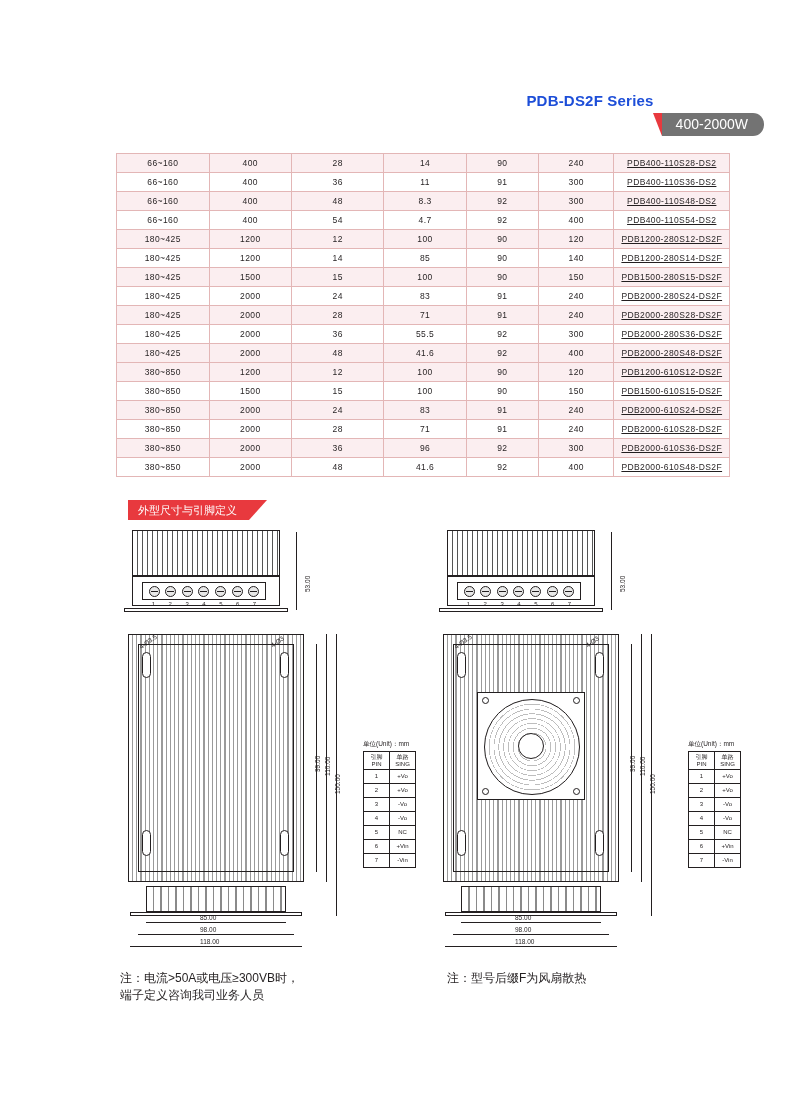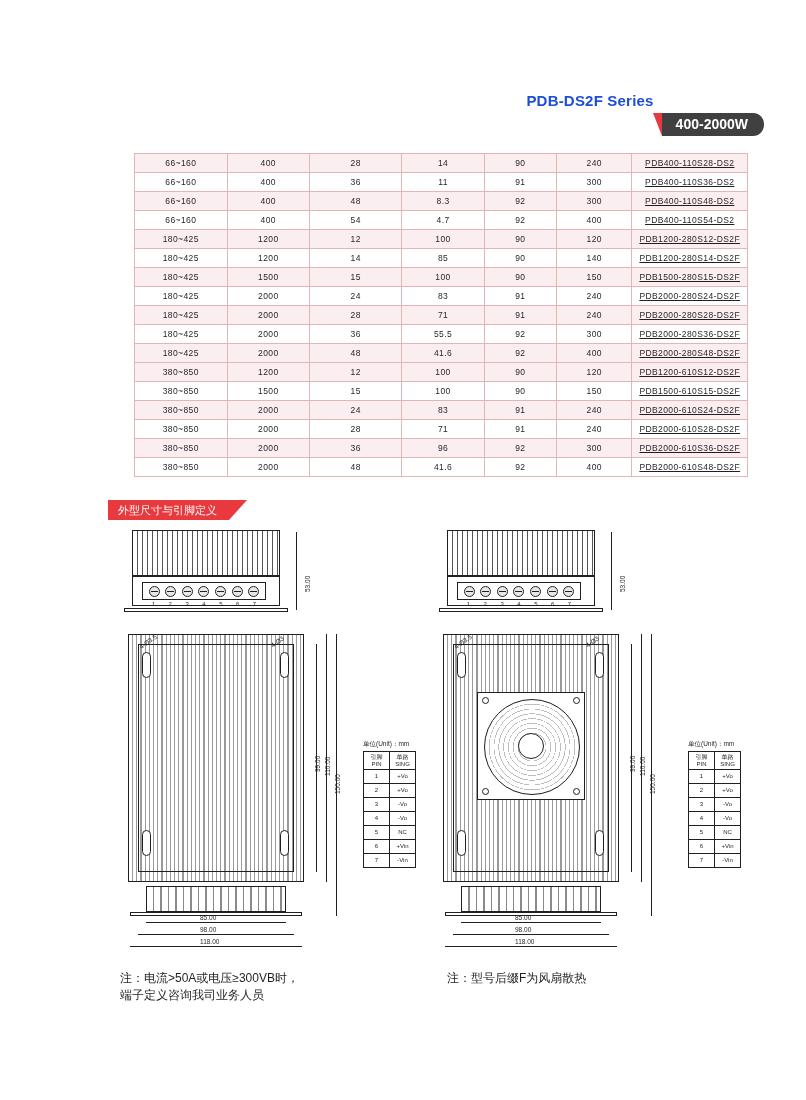--- a/index.html
+++ b/index.html
@@ -25,45 +25,45 @@
   }
   .series-title {
     font-size: 15px;
     font-weight: bold;
     letter-spacing: 0.2px;
     color: #1d4ed8;
     margin-right: 8px;
   }
   .series-badge {
     position: relative;
-    background: #404040;
+    background: #737373;
     color: #ffffff;
     font-size: 14px;
-    font-weight: bold;
+    font-weight: normal;
     padding: 3px 16px 3px 14px;
     border-radius: 0 11px 11px 0;
     line-height: 17px;
     margin-top: 48px;
   }
   .series-badge::before {
     content: "";
     position: absolute;
     left: -9px;
     top: 0;
     width: 0; height: 0;
     border-style: solid;
     border-width: 0 9px 23px 0;
     border-color: transparent #e8393e transparent transparent;
   }
 
   
   .spec-table-wrap {
     position: absolute;
     top: 153px;
-    left: 134px;
+    left: 116px;
     width: 614px;
   }
   table.spec {
     border-collapse: collapse;
     width: 100%;
     font-size: 8.5px;
   }
   table.spec td {
     border: 1px solid #e3b6b6;
     height: 19px;
@@ -80,21 +80,21 @@
   table.spec td.c2 { width: 96px; }
   table.spec td.c3 { width: 85px; }
   table.spec td.c4 { width: 75px; }
   table.spec td.c5 { width: 78px; }
   table.spec td.c6 { width: 116px; text-decoration: underline; }
 
   
   .section-head {
     position: absolute;
     top: 500px;
-    left: 108px;
+    left: 128px;
     display: flex;
     align-items: center;
     height: 20px;
   }
   .section-head .bar {
     background: #e8393e;
     color: #ffffff;
     font-size: 11px;
     padding: 3px 12px 3px 10px;
     line-height: 14px;

